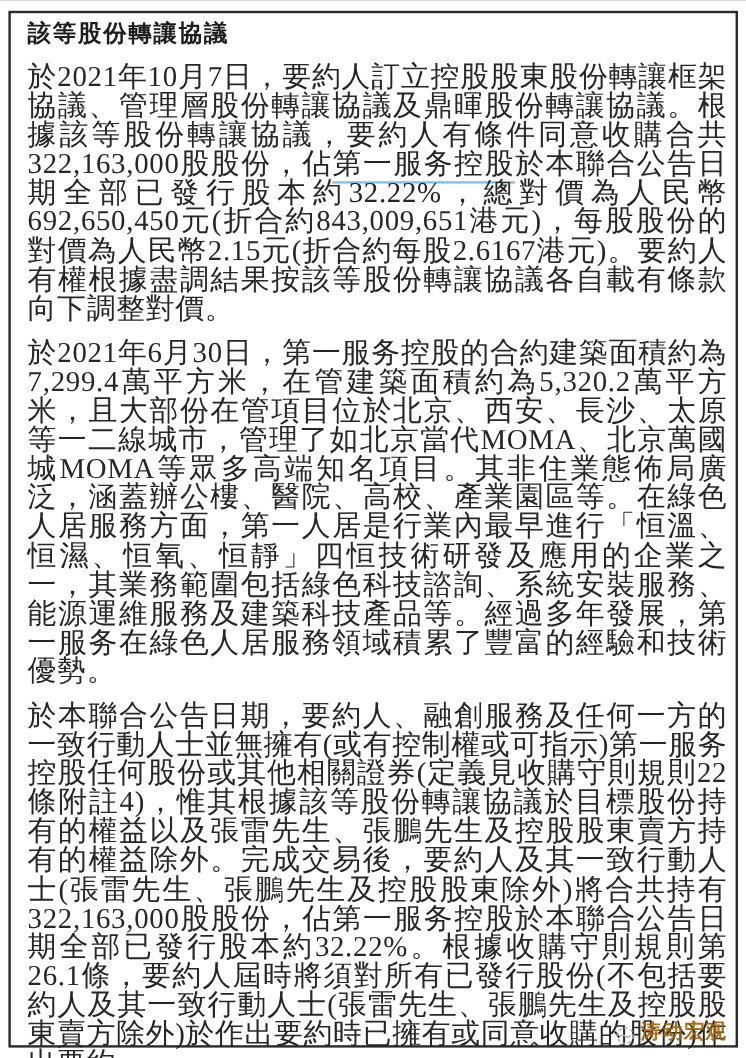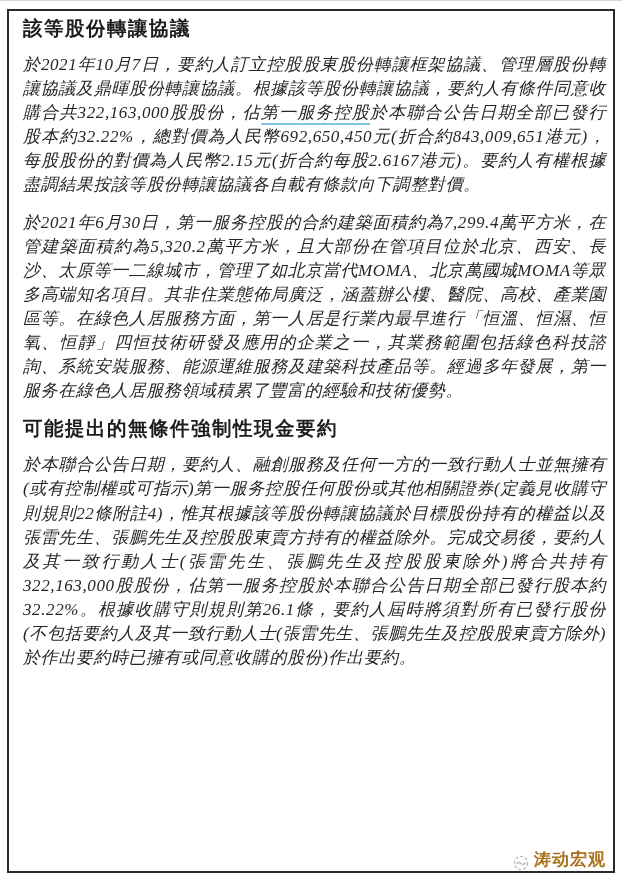--- a/index.html
+++ b/index.html
@@ -37,28 +37,27 @@
   .sec-heading {
     font-family: "Liberation Sans", "DejaVu Sans", sans-serif;
     font-weight: 700;
     font-size: 19.5px;
     line-height: 25px;
     letter-spacing: 1.5px;
     color: #1d1d1d;
     margin: 2px 0 12px 0;
   }
   .body-para {
-    font-size: 17px;
+    font-size: 24px;
     line-height: 24.1px;
     letter-spacing: 0.6px;
     text-align: justify;
     text-justify: inter-ideograph;
     margin: 0 0 13px 0;
     color: #262626;
-    font-style: italic;
   }
   .company-underline {
     border-bottom: 2px solid #7fc4e4;
     padding-bottom: 1px;
   }
   .watermark {
     position: absolute;
     right: 16px;
     bottom: 11px;
     display: flex;
@@ -84,21 +83,20 @@
 
   <div class="frame">
 
     <div class="sec-heading">該等股份轉讓協議</div>
 
     <p class="body-para"><span>於2021年10月7日，要約人訂立控股股東股份轉讓框架協議、管理層股份轉讓協議及鼎暉股份轉讓協議。根據該等股份轉讓協議，要約人有條件同意收購合共322,163,000股股份，佔</span><span class="company-underline">第一服务控股</span><span>於本聯合公告日期全部已發行股本約32.22%，總對價為人民幣692,650,450元(折合約843,009,651港元)，每股股份的對價為人民幣2.15元(折合約每股2.6167港元)。要約人有權根據盡調結果按該等股份轉讓協議各自載有條款向下調整對價。</span></p>
 
 
     <p class="body-para">於2021年6月30日，第一服务控股的合約建築面積約為7,299.4萬平方米，在管建築面積約為5,320.2萬平方米，且大部份在管項目位於北京、西安、長沙、太原等一二線城市，管理了如北京當代MOMA、北京萬國城MOMA等眾多高端知名項目。其非住業態佈局廣泛，涵蓋辦公樓、醫院、高校、產業園區等。在綠色人居服務方面，第一人居是行業內最早進行「恒溫、恒濕、恒氧、恒靜」四恒技術研發及應用的企業之一，其業務範圍包括綠色科技諮詢、系統安裝服務、能源運維服務及建築科技產品等。經過多年發展，第一服务在綠色人居服務領域積累了豐富的經驗和技術優勢。</p>
 
-    <div class="sec-heading">可能提出的無條件強制性現金要約</div>
 
     <p class="body-para">於本聯合公告日期，要約人、融創服務及任何一方的一致行動人士並無擁有(或有控制權或可指示)第一服务控股任何股份或其他相關證券(定義見收購守則規則22條附註4)，惟其根據該等股份轉讓協議於目標股份持有的權益以及張雷先生、張鵬先生及控股股東賣方持有的權益除外。完成交易後，要約人及其一致行動人士(張雷先生、張鵬先生及控股股東除外)將合共持有322,163,000股股份，佔第一服务控股於本聯合公告日期全部已發行股本約32.22%。根據收購守則規則第26.1條，要約人屆時將須對所有已發行股份(不包括要約人及其一致行動人士(張雷先生、張鵬先生及控股股東賣方除外)於作出要約時已擁有或同意收購的股份)作出要約。</p>
 
   </div>
 
   <div class="watermark">
     <span>
       <svg width="16" height="16" viewBox="0 0 16 16">
         <circle cx="8" cy="8" r="6.6" fill="none" stroke="#b3b3b3" stroke-width="1.4" stroke-dasharray="3 2"></circle>
         <path d="M3.5 9 Q5.5 6.5 8 8.5 Q10.5 10.5 12.5 7.5" fill="none" stroke="#b3b3b3" stroke-width="1.4"></path>

